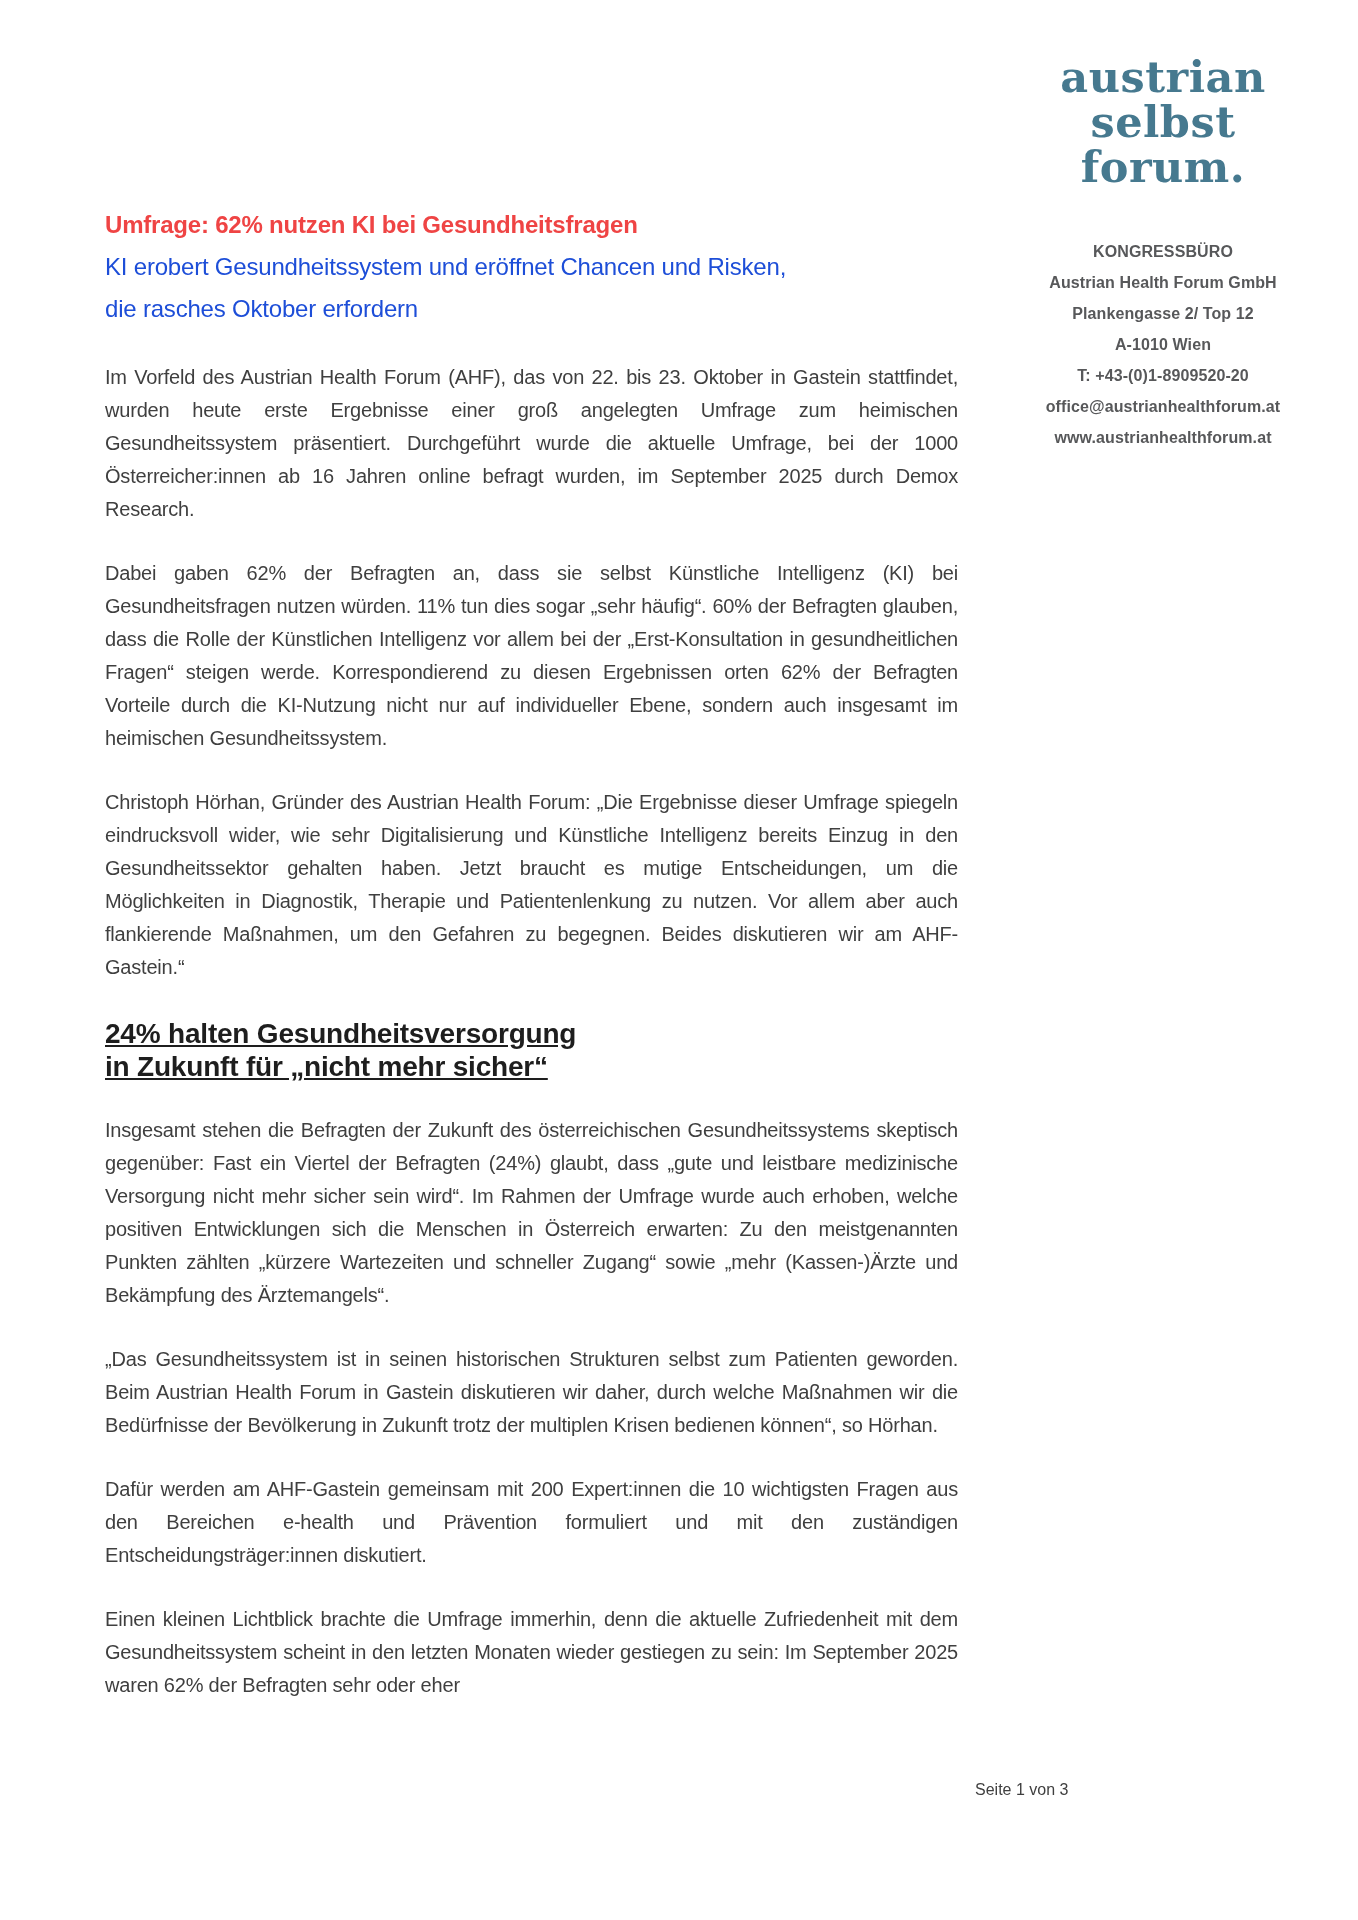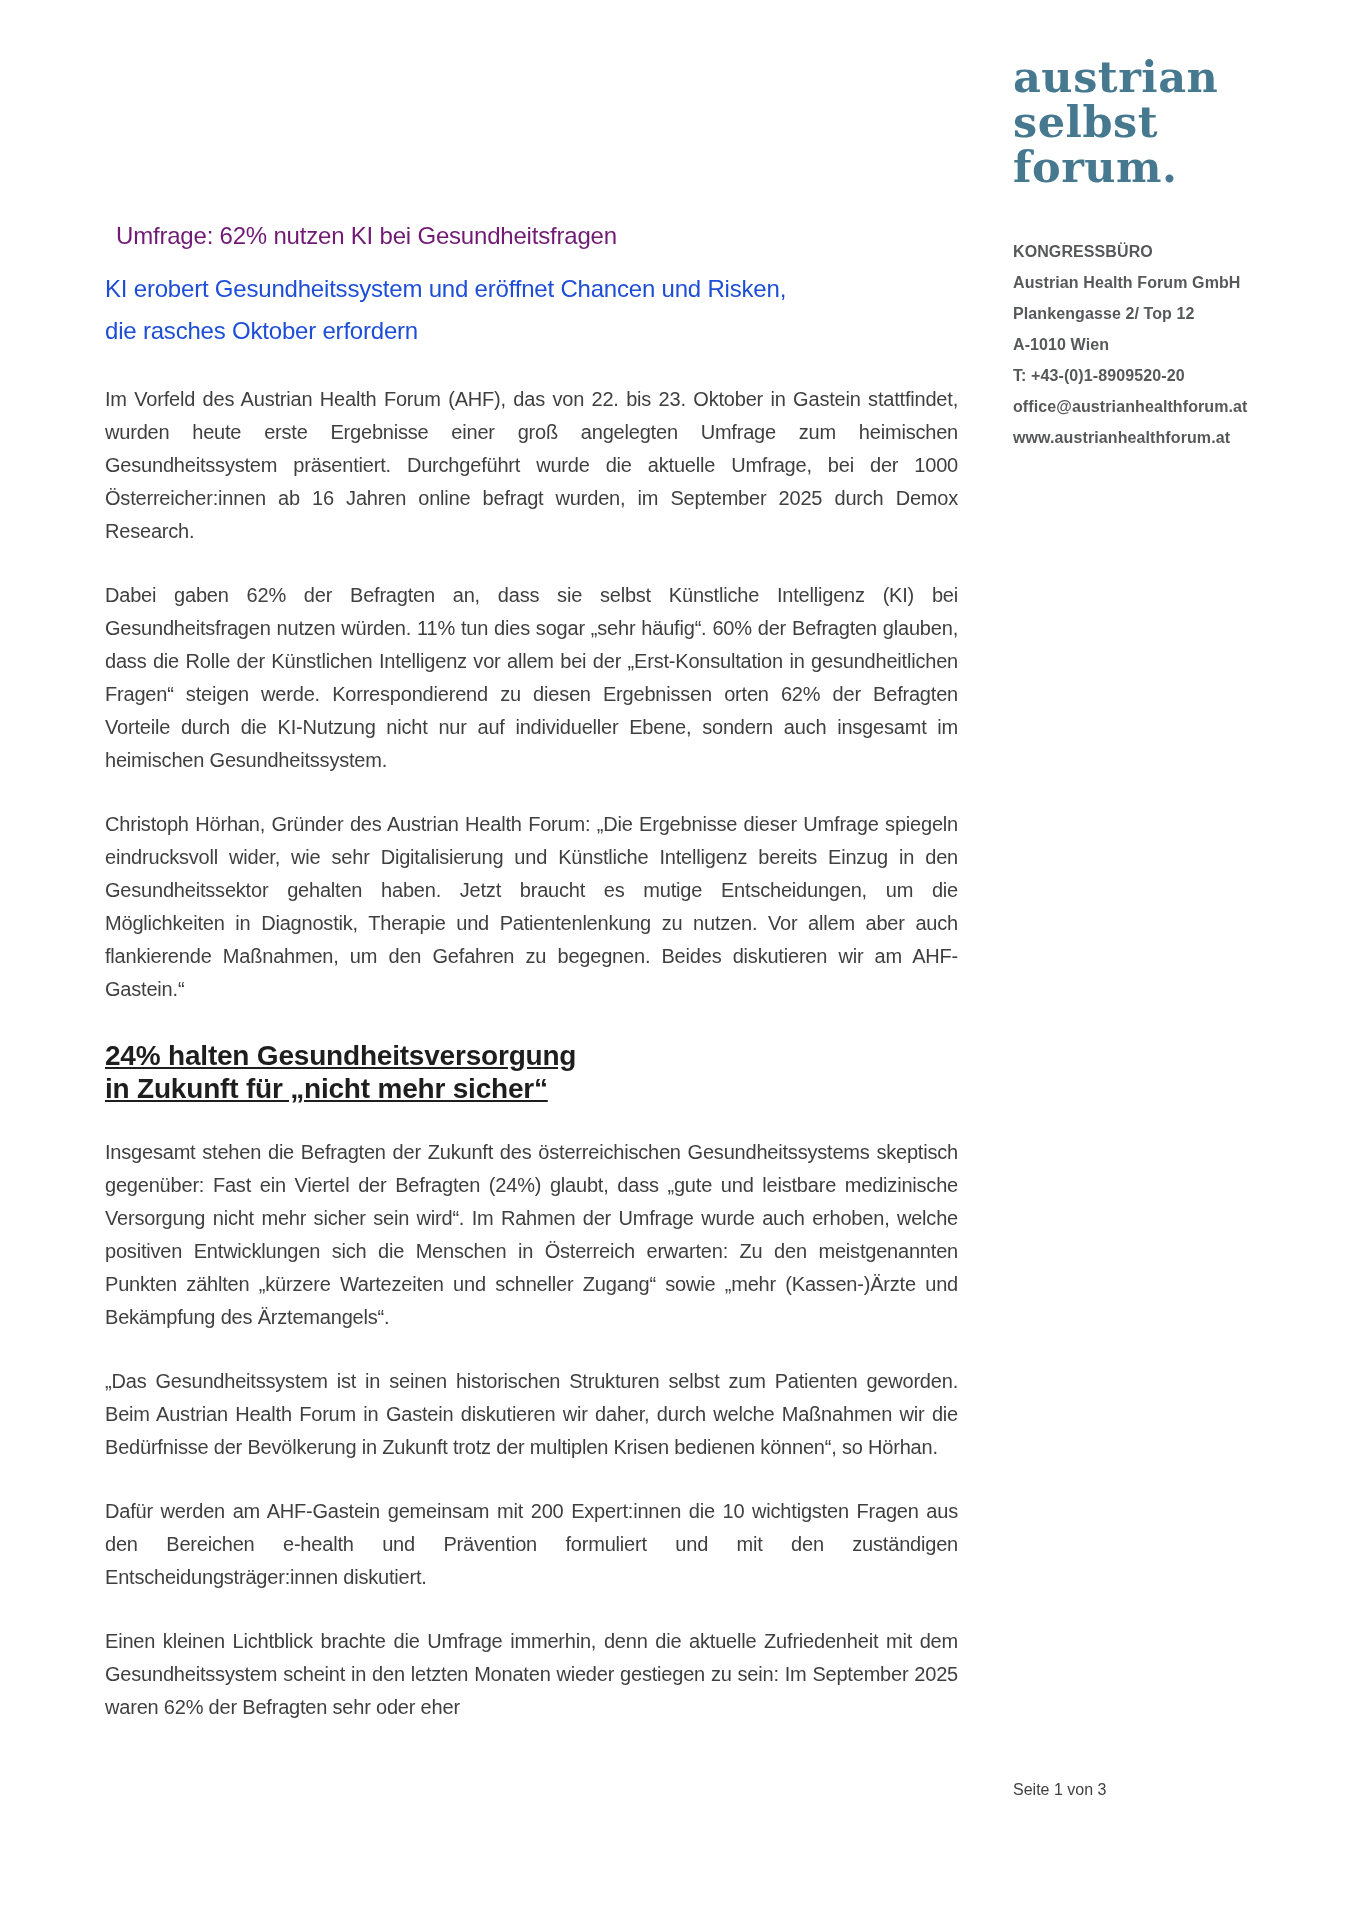--- a/index.html
+++ b/index.html
@@ -17,25 +17,25 @@
   }
 
   
   .main {
     position: absolute;
     left: 105px;
     top: 204px;
     width: 863px;
   }
   .headline {
-    margin: 11px;
+    margin: 0;
     font-size: 24px;
-    font-weight: 400;
+    font-weight: 700;
     line-height: 42px;
-    color: #701a75;
+    color: #ef4444;
     letter-spacing: -0.2px;
   }
   .subtitle {
     font-size: 24px;
     font-weight: 400;
     line-height: 42px;
     color: #1d4ed8;
     letter-spacing: -0.2px;
   }
   p.copy {
@@ -55,20 +55,21 @@
     letter-spacing: -0.2px;
     text-decoration: underline;
   }
 
   
   .sidebar {
     position: absolute;
     left: 1013px;
     top: 55px;
     width: 300px;
+    text-align: center;
   }
   .logo-line {
     font-family: "DejaVu Serif", serif;
     font-weight: 700;
     font-size: 43px;
     line-height: 45px;
     color: #46798f;
     letter-spacing: 0.5px;
   }
   .contact {
@@ -81,21 +82,21 @@
     letter-spacing: 0.1px;
     font-weight: bold;
   }
   .contact-line.link {
     cursor: pointer;
   }
 
   
   .footer {
     position: absolute;
-    left: 1013px;
+    left: 975px;
     top: 1778px;
     font-size: 16px;
     line-height: 24px;
     color: #3f3f3f;
   }
 </style>
 </head>
 <body>
 
 <div class="page">

